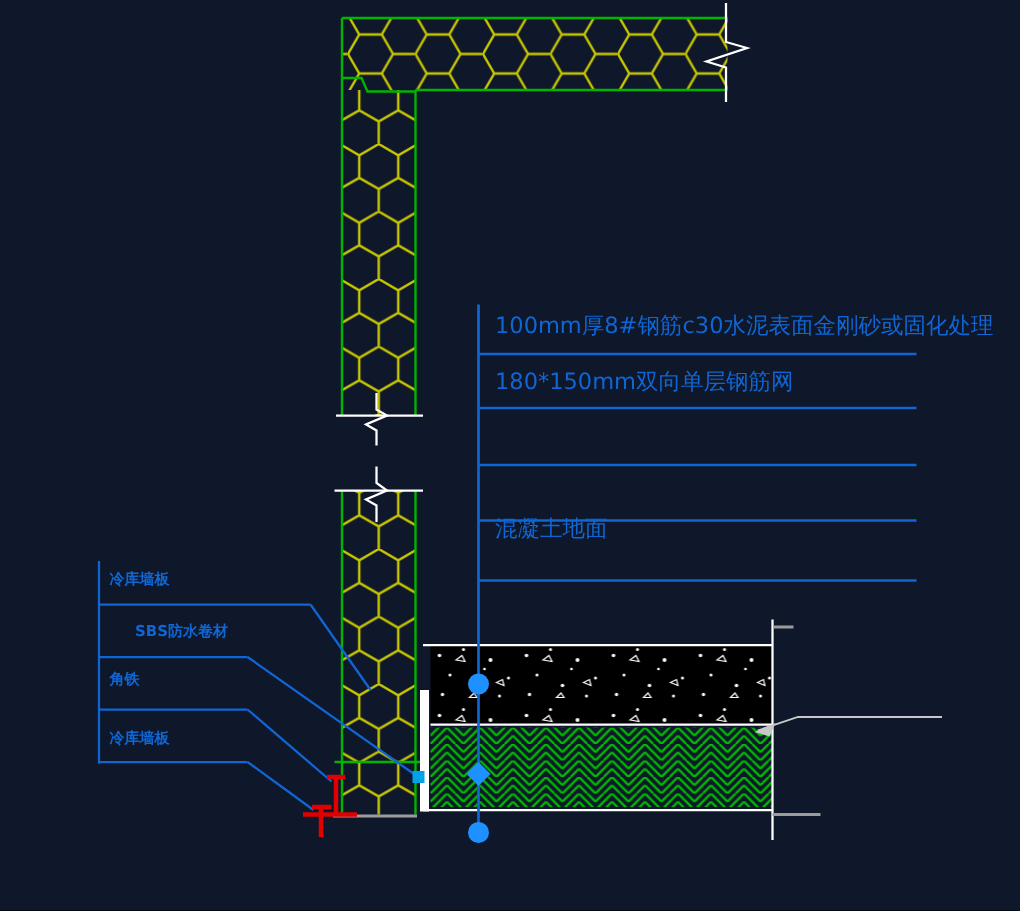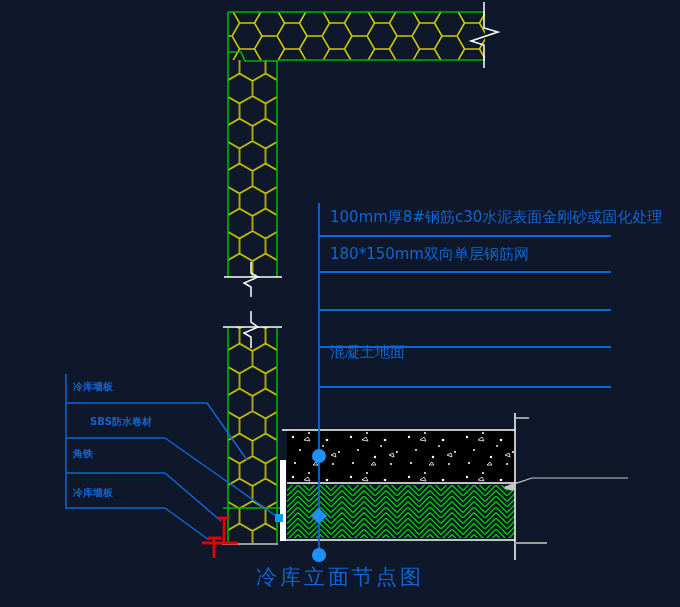--- a/index.html
+++ b/index.html
@@ -153,15 +153,14 @@
 
   <div class="callout callout-r" style="left:330px;top:209px">100mm厚8#钢筋c30水泥表面金刚砂或固化处理</div>
   <div class="callout callout-r" style="left:330px;top:246px">180*150mm双向单层钢筋网</div>
   <div class="callout callout-r" style="left:330px;top:344px">混凝土地面</div>
 
   <div class="callout callout-l" style="left:73px;top:381px">冷库墙板</div>
   <div class="callout callout-l" style="left:90px;top:416px">SBS防水卷材</div>
   <div class="callout callout-l" style="left:73px;top:448px">角铁</div>
   <div class="callout callout-l" style="left:73px;top:487px">冷库墙板</div>
 
-  <div class="drawing-title" style="left:256px;top:563px">冷库立面节点图</div>
 
 </div>
 
 </body></html>

